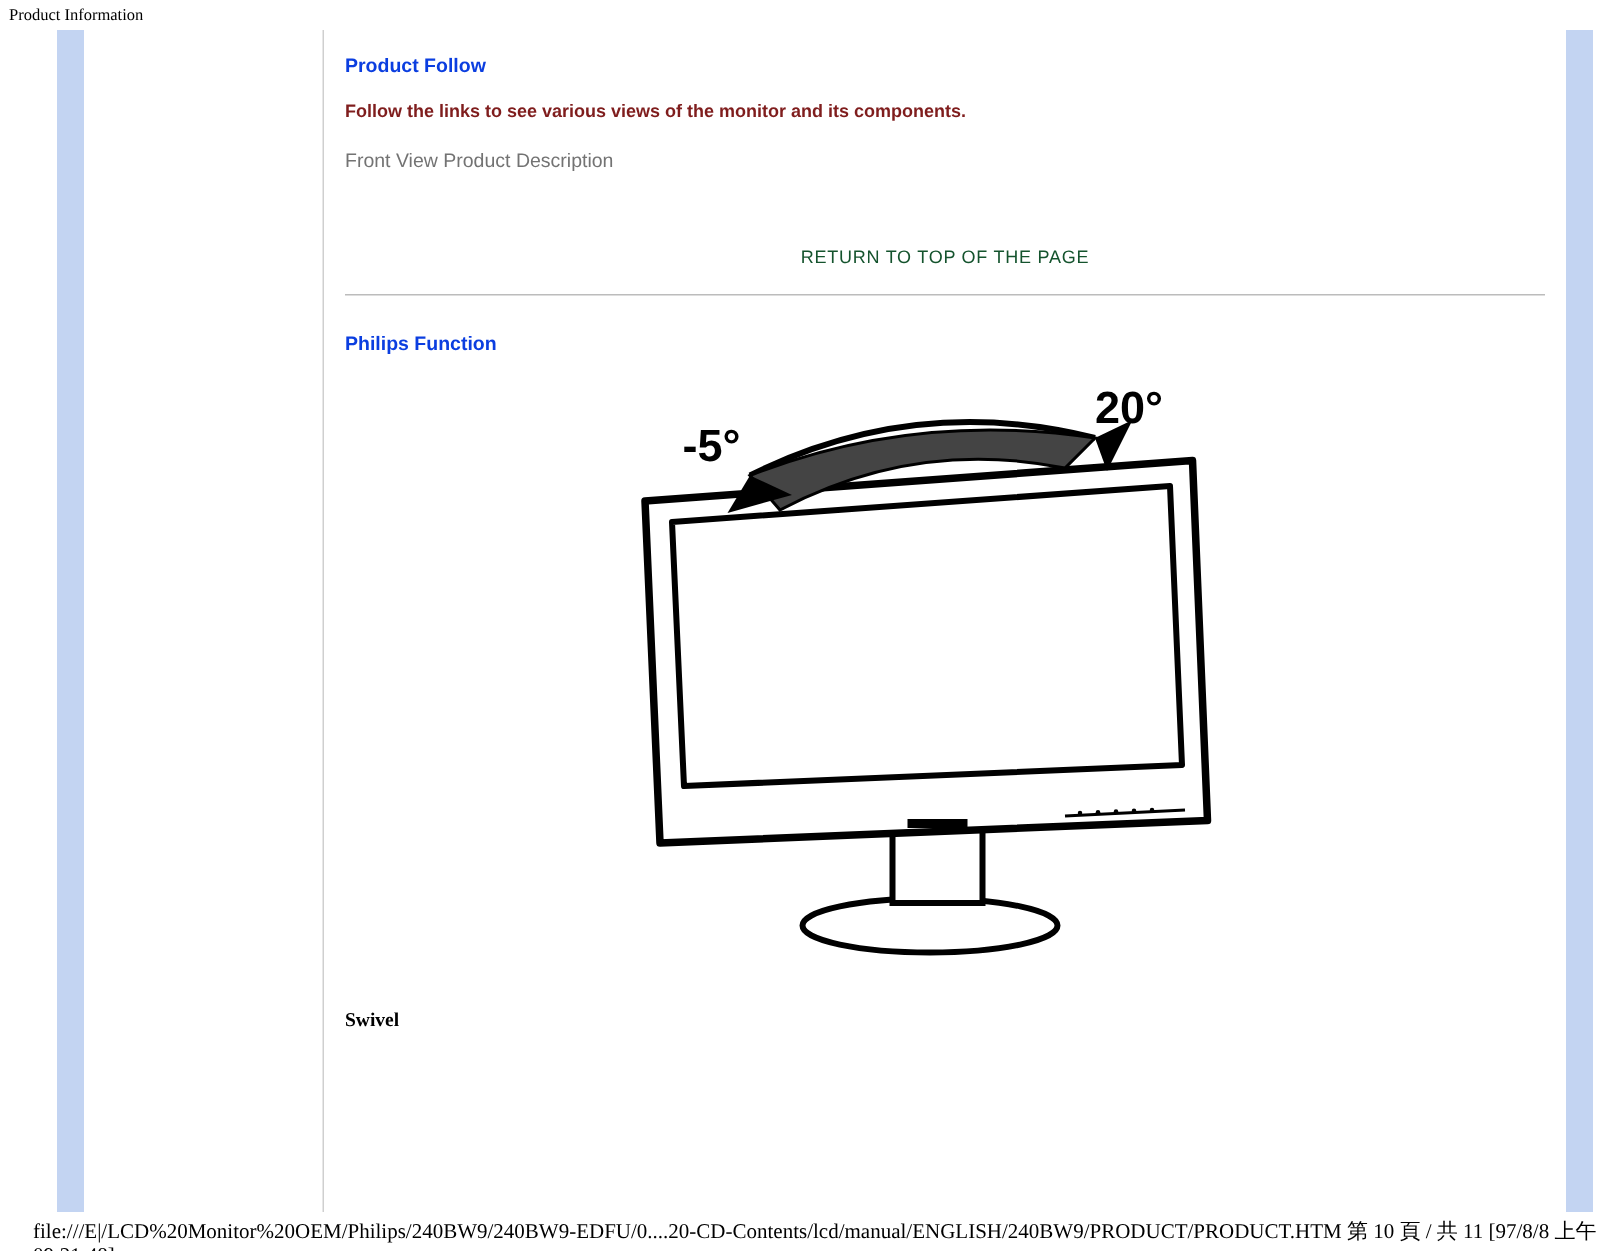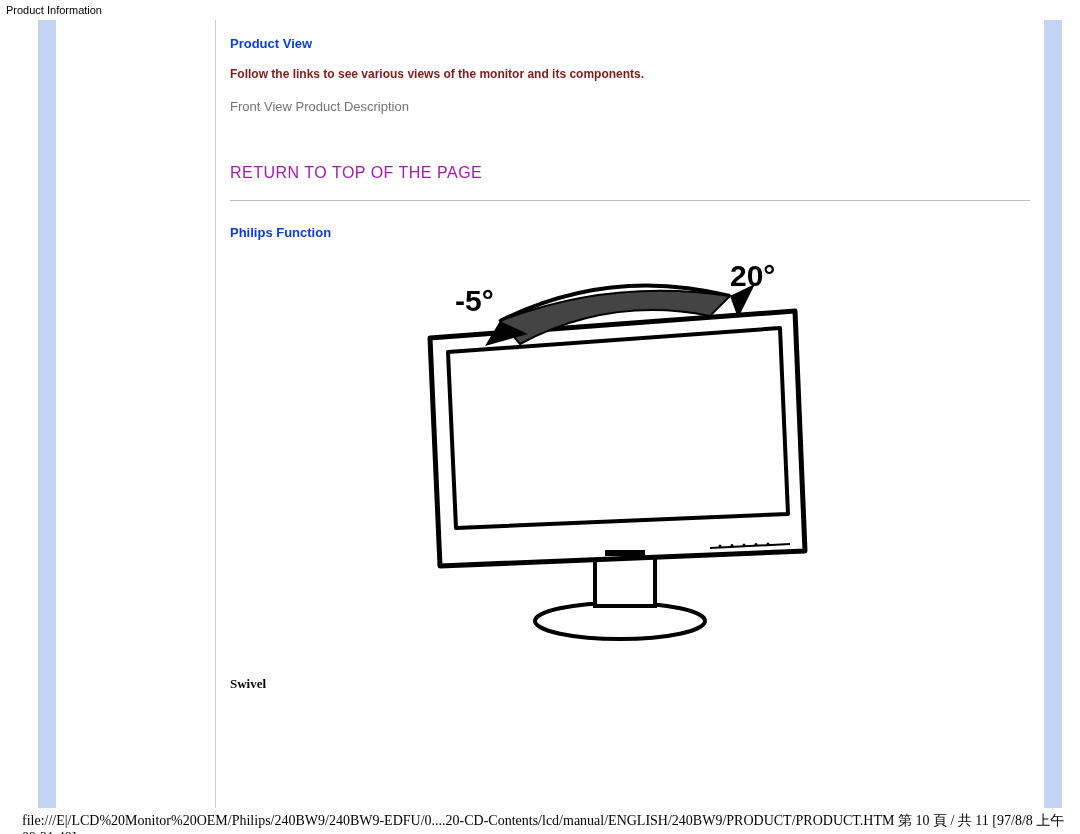--- a/index.html
+++ b/index.html
@@ -5,21 +5,21 @@
   html, body {
     margin: 0;
     padding: 0;
     background: #ffffff;
     font-family: Arial, Helvetica, sans-serif;
     font-size: 12px;
     color: #000000;
     width: 1080px;
   }
   .header-title {
-    font-family: Liberation Sans, sans-serif;
+    font-family: Liberation Serif, serif;
     font-size: 11px;
     padding: 4px 6px;
     color: #000;
   }
   .left-stripe, .right-stripe {
     position: absolute;
     top: 0;
     bottom: 0;
     width: 18px;
     background: #c3d4f2;
@@ -68,22 +68,23 @@
   }
   .link-blue {
     color: #737373;
     font-size: 13px;
     text-decoration: none;
     display: inline-block;
     margin-bottom: 26px;
   }
   .return-top {
     display: block;
-    color: #a21caf;
-    font-size: 16px;
+    text-align: center;
+    color: #14532d;
+    font-size: 12px;
     font-weight: normal;
     letter-spacing: 0.5px;
     text-decoration: none;
     margin: 24px 0 18px 0;
   }
   hr.sep {
     border: none;
     border-top: 1px solid #bcbcbc;
     margin: 0 0 18px 0;
   }
@@ -116,21 +117,21 @@
 
 <div class="header-title">Product Information</div>
 
 <div class="main-wrap">
   <div class="left-stripe"></div>
   <div class="right-stripe"></div>
   <div class="pale-col"></div>
 
   <div class="content-col">
 
-    <h2 class="section-blue">Product View</h2>
+    <h2 class="section-blue">Product Follow</h2>
     <p class="body-text">Follow the links to see various views of the monitor and its components.</p>
     <a href="#" class="link-blue">Front View Product Description</a>
 
     <a href="#" class="return-top">RETURN TO TOP OF THE PAGE</a>
 
     <hr class="sep">
 
     <h2 class="section-blue" style="padding-top:6px;">Philips Function</h2>
 
 

